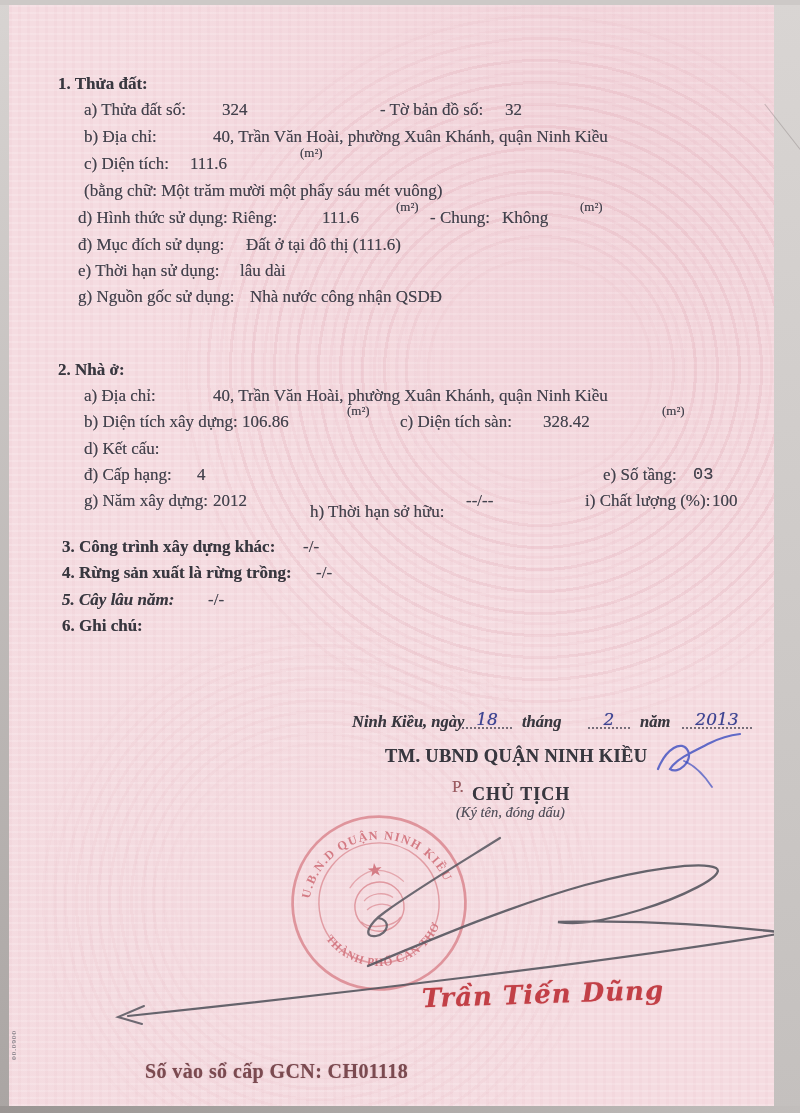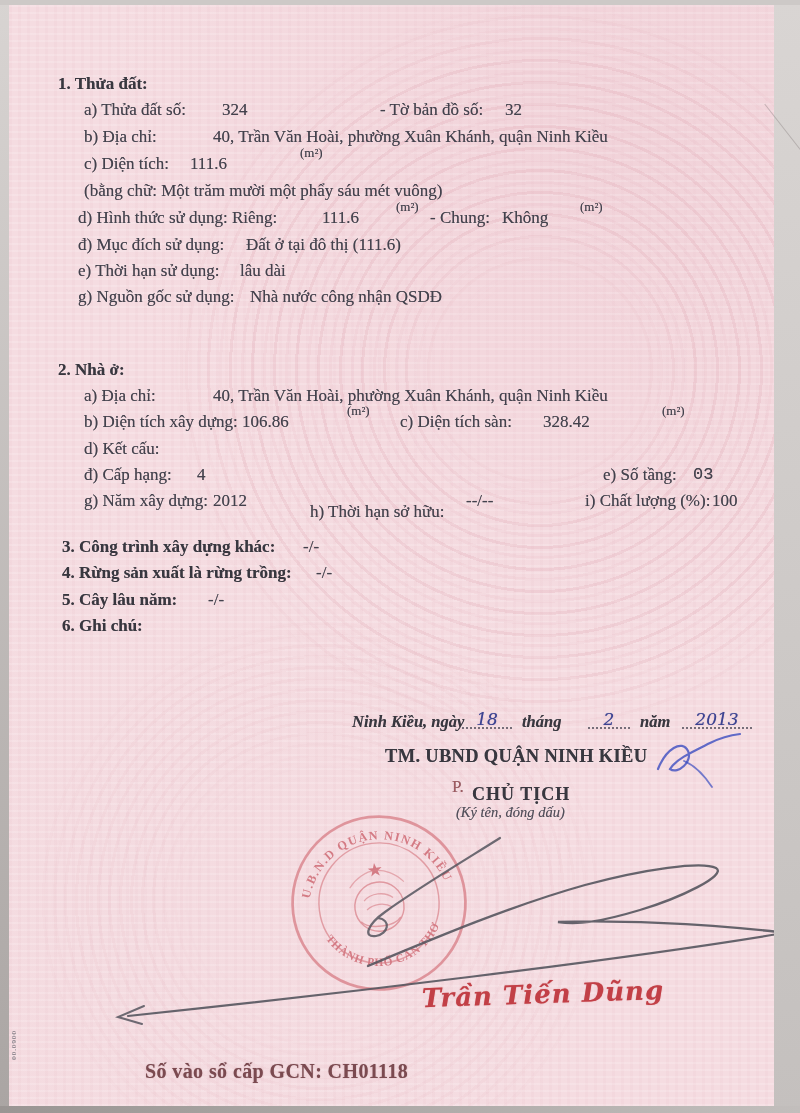--- a/index.html
+++ b/index.html
@@ -130,21 +130,21 @@
   <div class="t" style="left:466px;top:491px;">--/--</div>
   <div class="t" style="left:585px;top:491px;">i) Chất lượng (%):</div>
   <div class="t" style="left:712px;top:491px;">100</div>
 
   <div class="t b" style="left:62px;top:537px;">3. Công trình xây dựng khác:</div>
   <div class="t" style="left:303px;top:537px;">-/-</div>
 
   <div class="t b" style="left:62px;top:563px;">4. Rừng sản xuất là rừng trồng:</div>
   <div class="t" style="left:316px;top:563px;">-/-</div>
 
-  <div class="t b" style="left:62px;top:590px;">5. Cây lâu năm:</div>
+  <div class="t b" style="left:62px;top:590px;font-style:italic;">5. Cây lâu năm:</div>
   <div class="t" style="left:208px;top:590px;">-/-</div>
 
   <div class="t b" style="left:62px;top:616px;">6. Ghi chú:</div>
 
   <div class="t ital b" style="left:352px;top:713px;font-size:16.5px;">Ninh Kiều, ngày</div>
   <div class="t" style="left:462px;top:709px;">
     <span class="leader" style="width:50px;"><span class="hand">18</span></span>
   </div>
   <div class="t ital b" style="left:522px;top:713px;font-size:16.5px;">tháng</div>
   <div class="t" style="left:588px;top:709px;">

